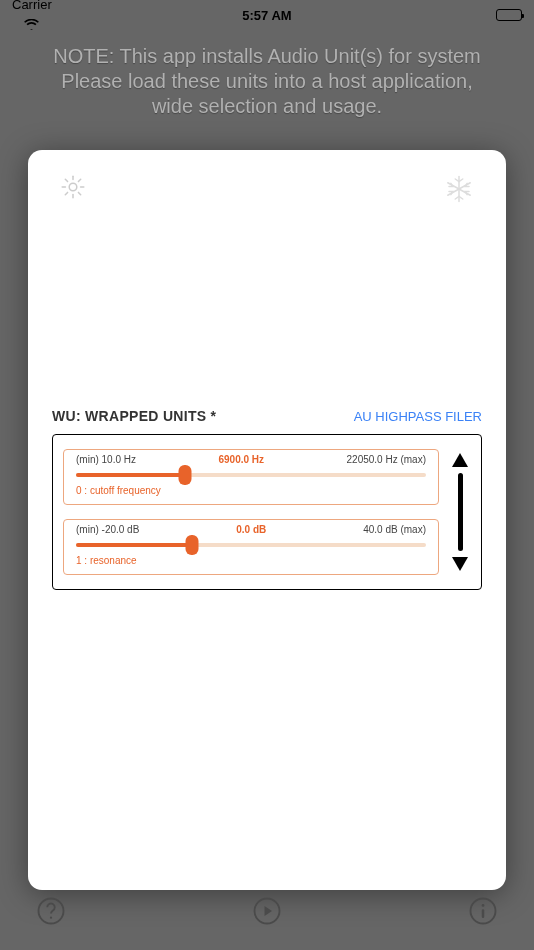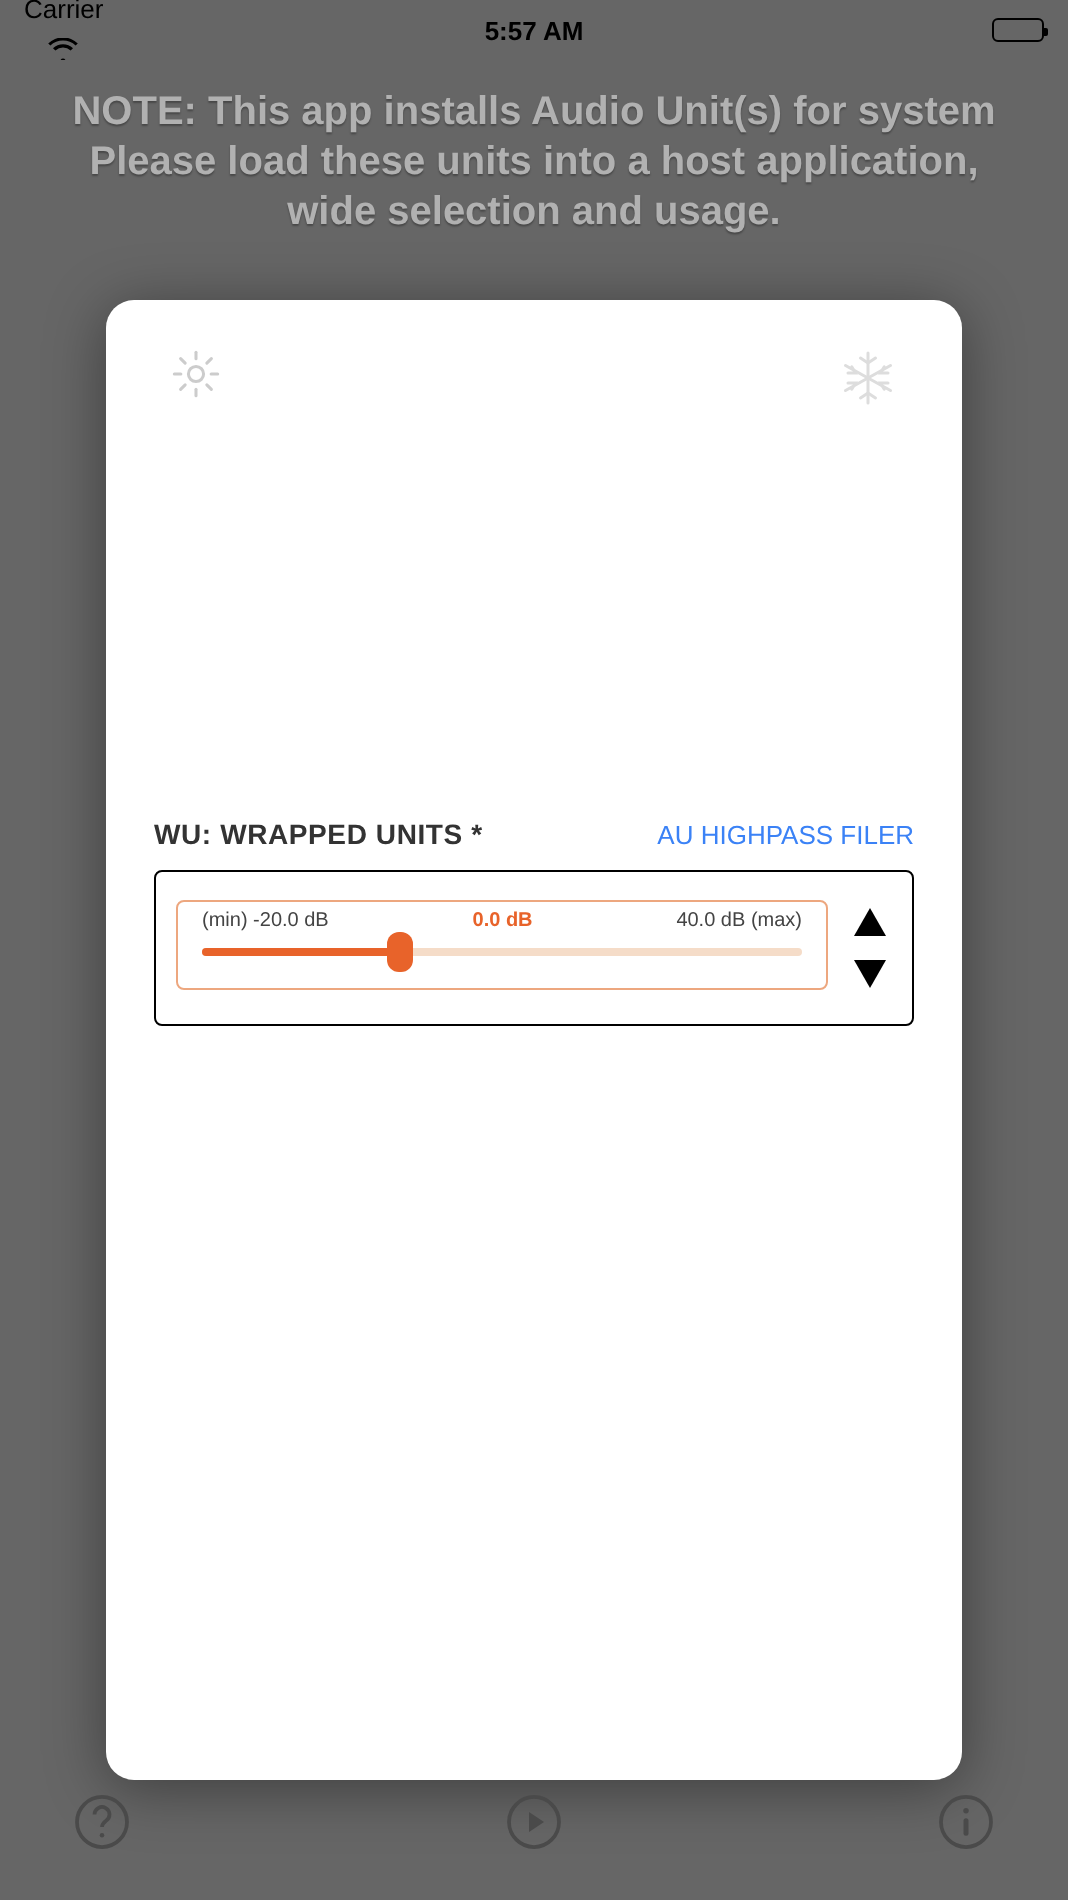--- a/index.html
+++ b/index.html
@@ -62,31 +62,31 @@
     .battery-fill {
       background: #000;
       width: 100%;
       height: 100%;
       border-radius: 1px;
     }
     .note {
       color: #b1b1b1;
       text-align: center;
       font-size: 20px;
-      font-weight: 700;
+      font-weight: 400;
       line-height: 1.25;
       padding: 14px 14px 0;
       text-shadow: 0 1px 1px rgba(0,0,0,0.3);
     }
     .modal {
       position: absolute;
       left: 50%;
       transform: translateX(-50%);
       top: 150px;
-      width: 428px;
+      width: 478px;
       height: 740px;
       background: #fff;
       border-radius: 14px;
       box-shadow: 0 4px 30px rgba(0,0,0,0.4);
       padding: 24px 24px;
     }
     .modal-top-icons {
       display: flex;
       justify-content: space-between;
       padding: 0 8px;
@@ -289,32 +289,46 @@
   </div>
 
   <div class="title-row">
     <span class="title-left">WU: WRAPPED UNITS *</span>
     <span class="title-right">AU HIGHPASS FILER</span>
   </div>
 
   <div class="panel">
     <div class="params">
 
+      <div class="param">
+        <div class="param-labels">
+          <span>(min) 10.0 Hz</span>
+          <span class="val">6900.0 Hz</span>
+          <span>22050.0 Hz (max)</span>
+        </div>
+        <div class="slider-track">
+          <div class="track-bg"></div>
+          <div class="track-fill" style="width:31%"></div>
+          <div class="thumb" style="left:31%"></div>
+        </div>
+        <div class="param-name">0 : cutoff frequency</div>
+      </div>
 
       <div class="param">
         <div class="param-labels">
           <span>(min) -20.0 dB</span>
           <span class="val">0.0 dB</span>
           <span>40.0 dB (max)</span>
         </div>
         <div class="slider-track">
           <div class="track-bg"></div>
           <div class="track-fill" style="width:33%"></div>
           <div class="thumb" style="left:33%"></div>
         </div>
+        <div class="param-name">1 : resonance</div>
       </div>
 
     </div>
     <div class="scroll-arrows">
       <div class="arrow-up"></div>
       <div class="scrollbar-track">
         <div class="scrollbar-thumb"></div>
       </div>
       <div class="arrow-down"></div>
     </div>

